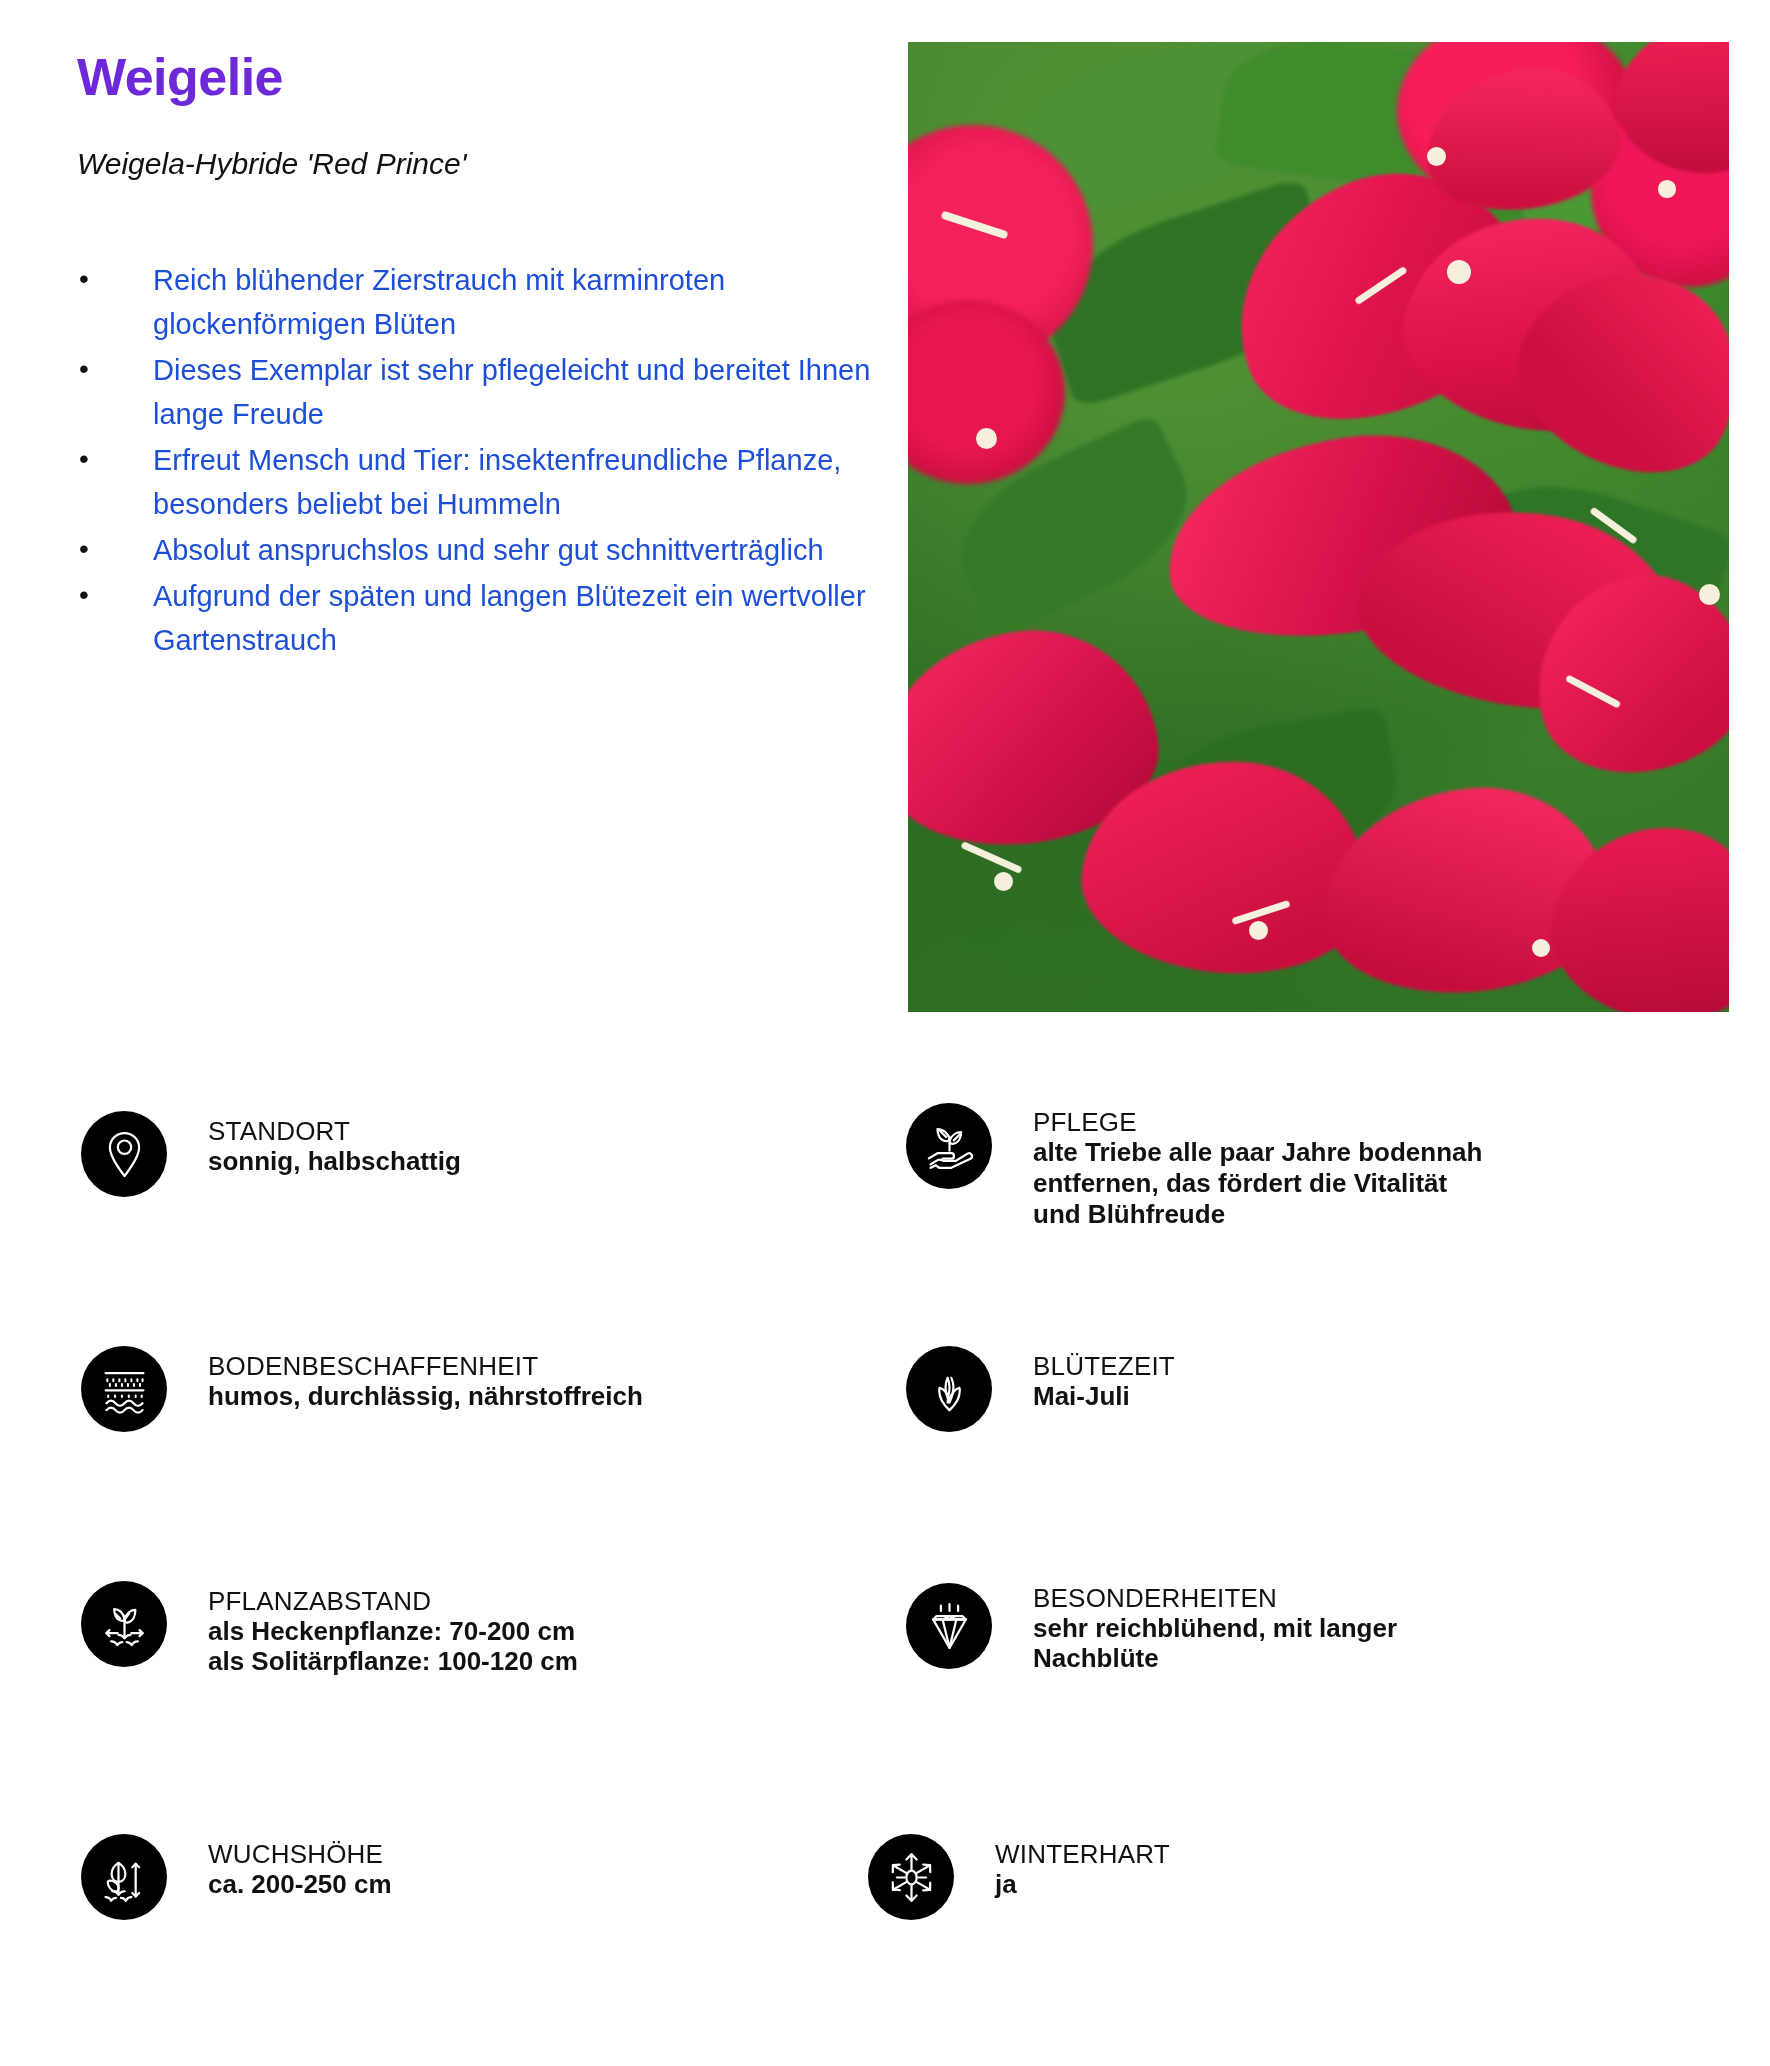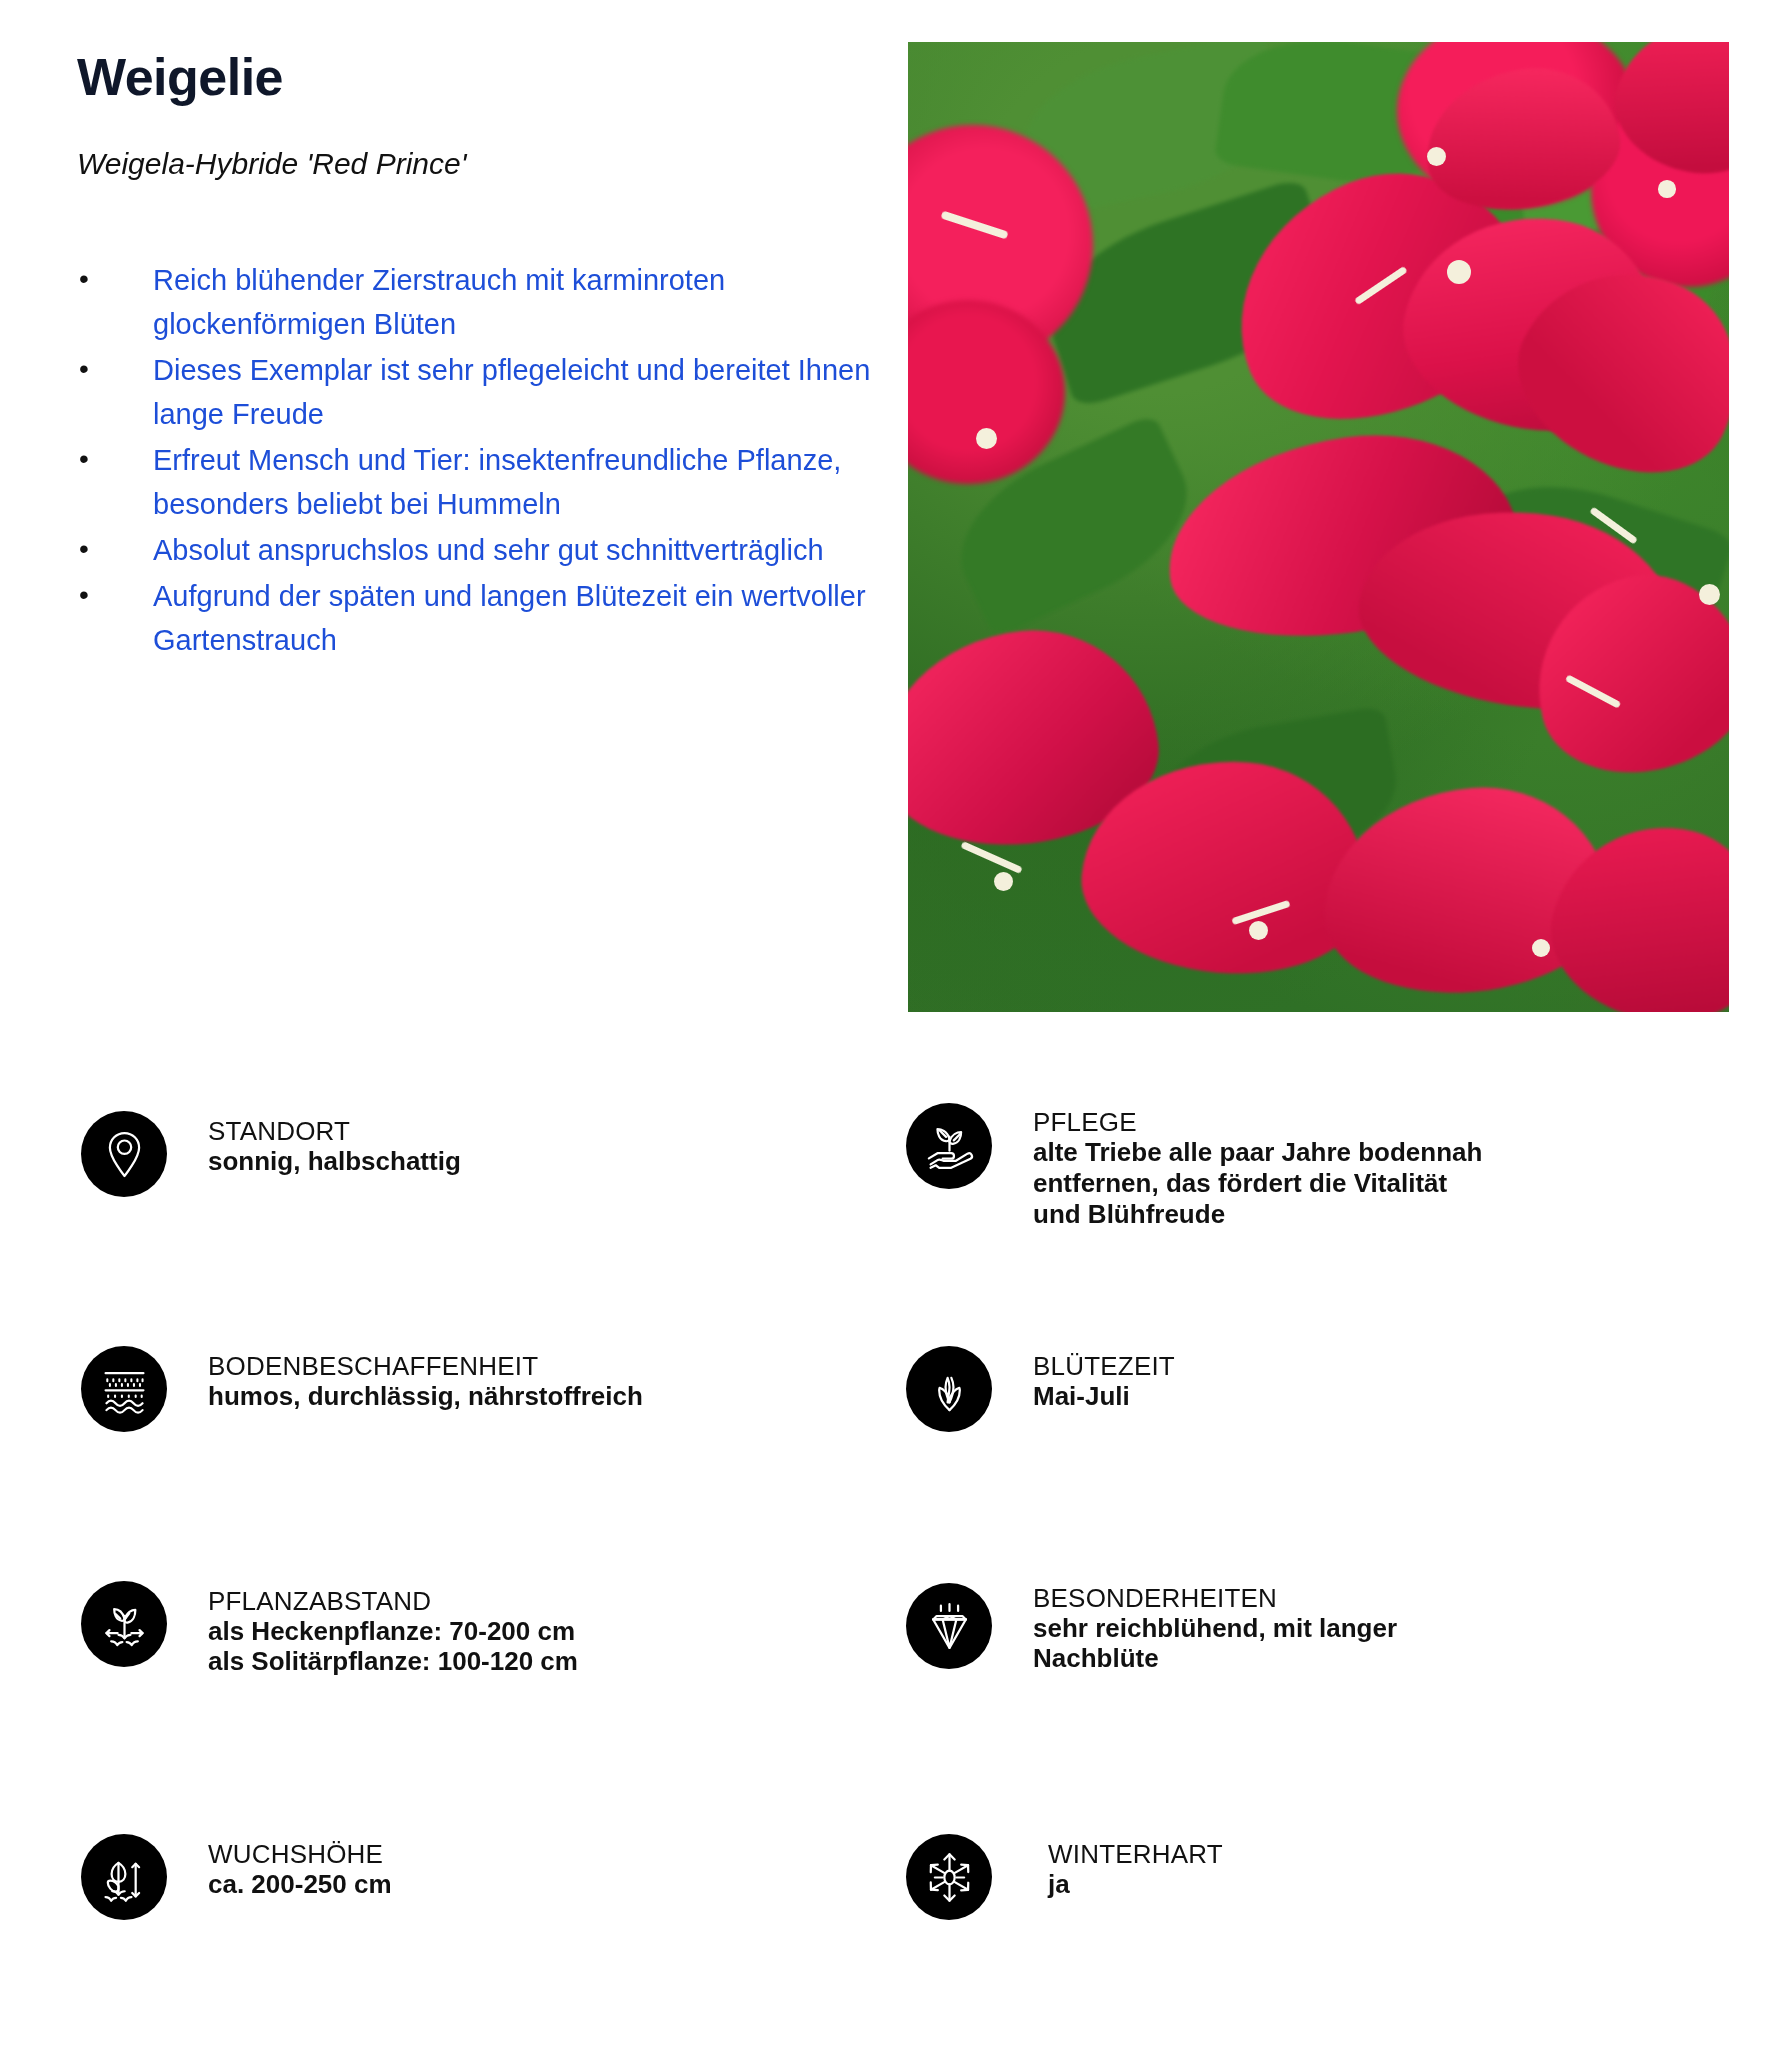--- a/index.html
+++ b/index.html
@@ -84,21 +84,21 @@
     font-size:26px;line-height:1.18;
     color:#111;font-weight:700;
   }
   .fvalue div{white-space:nowrap;}
 </style>
 </head>
 <body>
 
 <div class="page">
 
-  <div class="title" style="color: #0f172a;">Weigelie</div>
+  <div class="title" style="color: #6d28d9;">Weigelie</div>
   <div class="subtitle">Weigela-Hybride 'Red Prince'</div>
 
   <div class="bullets">
     <div class="bullet">
       <span class="dot">•</span>
       <span class="btxt">Reich blühender Zierstrauch mit karminroten glockenförmigen Blüten</span>
     </div>
     <div class="bullet">
       <span class="dot">•</span>
       <span class="btxt">Dieses Exemplar ist sehr pflegeleicht und bereitet Ihnen lange Freude</span>
@@ -312,21 +312,21 @@
         </svg>
       </div>
       <div class="ftext">
         <div class="flabel">WUCHSHÖHE</div>
         <div class="fvalue">
           <div>ca. 200-250 cm</div>
         </div>
       </div>
     </div>
 
-    <div class="factrow" style="left:906px;top:746px;gap:15px;">
+    <div class="factrow" style="left:868px;top:746px;">
       <div class="circle">
         <svg viewBox="0 0 64 64" fill="none" stroke="#fff" stroke-width="2.6" stroke-linecap="round" stroke-linejoin="round">
           <ellipse cx="32" cy="32" rx="6" ry="8"></ellipse>
           <path d="M32 24V5"></path>
             <path d="M26 11l6-6 6 6"></path>
           <path d="M32 40v19"></path>
             <path d="M26 53l6 6 6-6"></path>
           <path d="M26.8 27.2L10.4 17.7"></path>
             <path d="M10.2 25.9l.2-8.2 8-.6"></path>
           <path d="M37.2 36.8l16.4 9.5"></path>

